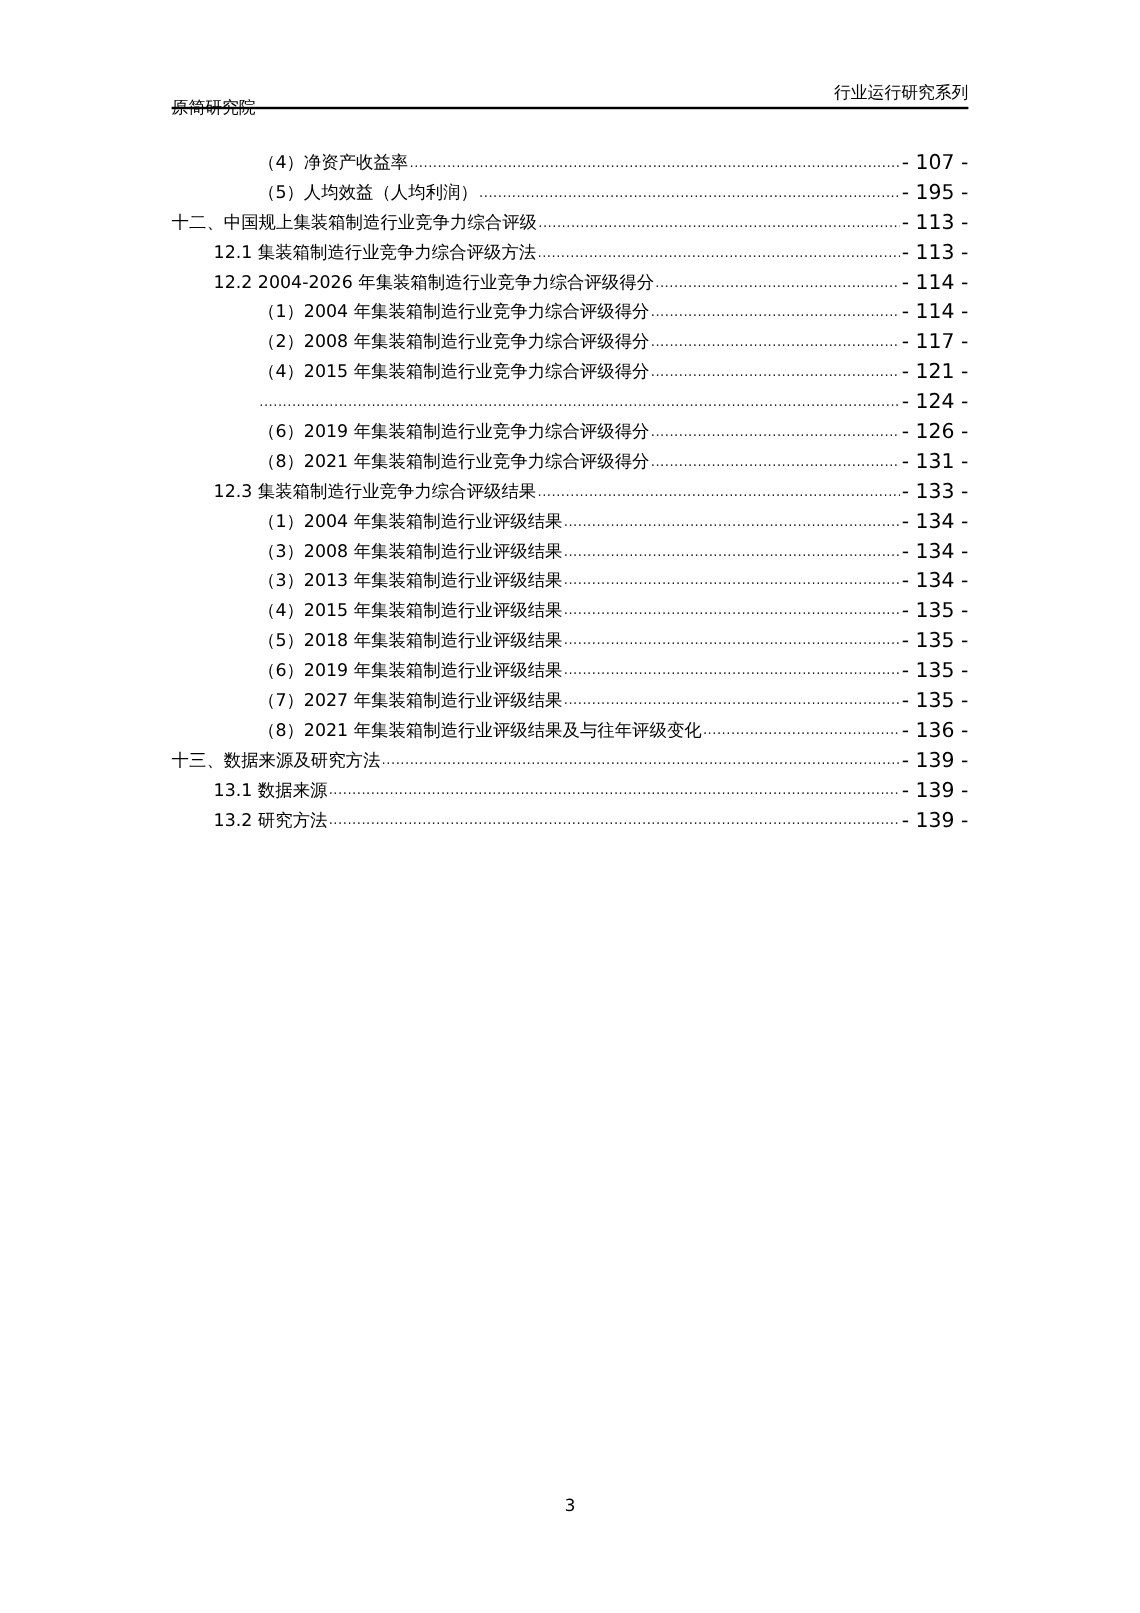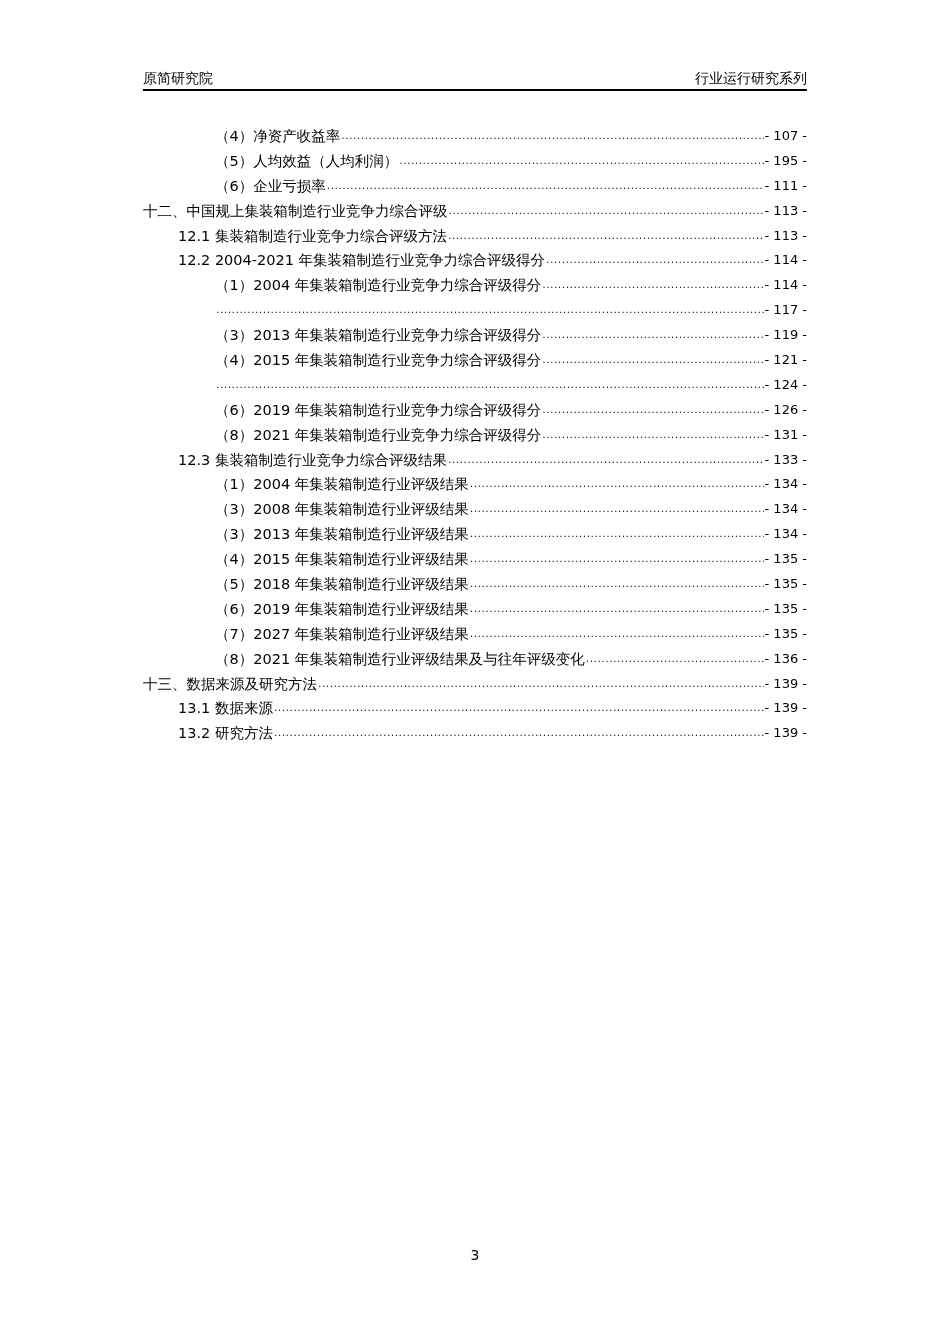--- a/index.html
+++ b/index.html
@@ -19,21 +19,21 @@
       position: absolute;
       left: 143px;
       top: 67px;
       width: 664px;
       height: 22px;
       border-bottom: 2px solid #000;
       font-family: "DejaVu Sans", "Liberation Sans", sans-serif;
       font-size: 14px;
       line-height: 18px;
     }
-    .page-header .left { position: absolute; left: 0; top: 2px; }
+    .page-header .left { position: absolute; left: 0; top: 14px; }
     .page-header .right { position: absolute; right: 0; top: 2px; }
 
     .toc {
       position: absolute;
       left: 143px;
       top: 124px;
       width: 664px;
     }
     .toc-row {
       display: flex;
@@ -60,21 +60,21 @@
       font-size: 11px;
       letter-spacing: 0.4px;
       color: #222;
     }
     .toc-leader::after {
       content: "........................................................................................................................................................................................................";
     }
     .toc-page {
       flex: 0 0 auto;
       font-family: "DejaVu Sans", "Liberation Sans", sans-serif;
-      font-size: 13px;
+      font-size: 17px;
     }
     .page-number {
       position: absolute;
       left: 0;
       width: 950px;
       top: 1247px;
       text-align: center;
       font-family: "DejaVu Sans", "Liberation Sans", sans-serif;
       font-size: 14px;
     }
@@ -91,53 +91,44 @@
   <div class="toc-row l3">
       <span class="toc-title">（4）净资产收益率</span>
       <span class="toc-leader"></span>
       <span class="toc-page">- 107 -</span>
     </div>
   <div class="toc-row l3">
       <span class="toc-title">（5）人均效益（人均利润）</span>
       <span class="toc-leader"></span>
       <span class="toc-page">- 195 -</span>
     </div>
-  <div class="toc-row l3">
-      <span class="toc-title">（6）企业亏损率</span>
-      <span class="toc-leader"></span>
-      <span class="toc-page">- 111 -</span>
-    </div>
   <div class="toc-row l1">
       <span class="toc-title">十二、中国规上集装箱制造行业竞争力综合评级</span>
       <span class="toc-leader"></span>
       <span class="toc-page">- 113 -</span>
     </div>
   <div class="toc-row l2">
       <span class="toc-title">12.1 集装箱制造行业竞争力综合评级方法</span>
       <span class="toc-leader"></span>
       <span class="toc-page">- 113 -</span>
     </div>
   <div class="toc-row l2">
-      <span class="toc-title">12.2 2004-2021 年集装箱制造行业竞争力综合评级得分</span>
+      <span class="toc-title">12.2 2004-2026 年集装箱制造行业竞争力综合评级得分</span>
       <span class="toc-leader"></span>
       <span class="toc-page">- 114 -</span>
     </div>
   <div class="toc-row l3">
       <span class="toc-title">（1）2004 年集装箱制造行业竞争力综合评级得分</span>
       <span class="toc-leader"></span>
       <span class="toc-page">- 114 -</span>
     </div>
   <div class="toc-row l3">
+      <span class="toc-title">（2）2008 年集装箱制造行业竞争力综合评级得分</span>
       <span class="toc-leader"></span>
       <span class="toc-page">- 117 -</span>
-    </div>
-  <div class="toc-row l3">
-      <span class="toc-title">（3）2013 年集装箱制造行业竞争力综合评级得分</span>
-      <span class="toc-leader"></span>
-      <span class="toc-page">- 119 -</span>
     </div>
   <div class="toc-row l3">
       <span class="toc-title">（4）2015 年集装箱制造行业竞争力综合评级得分</span>
       <span class="toc-leader"></span>
       <span class="toc-page">- 121 -</span>
     </div>
   <div class="toc-row l3">
       <span class="toc-leader"></span>
       <span class="toc-page">- 124 -</span>
     </div>

